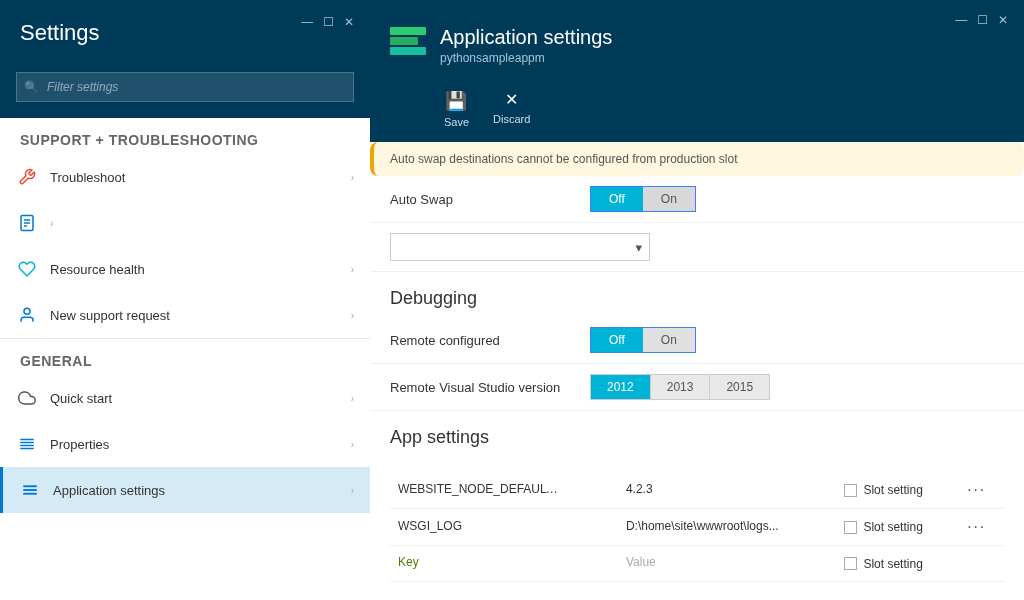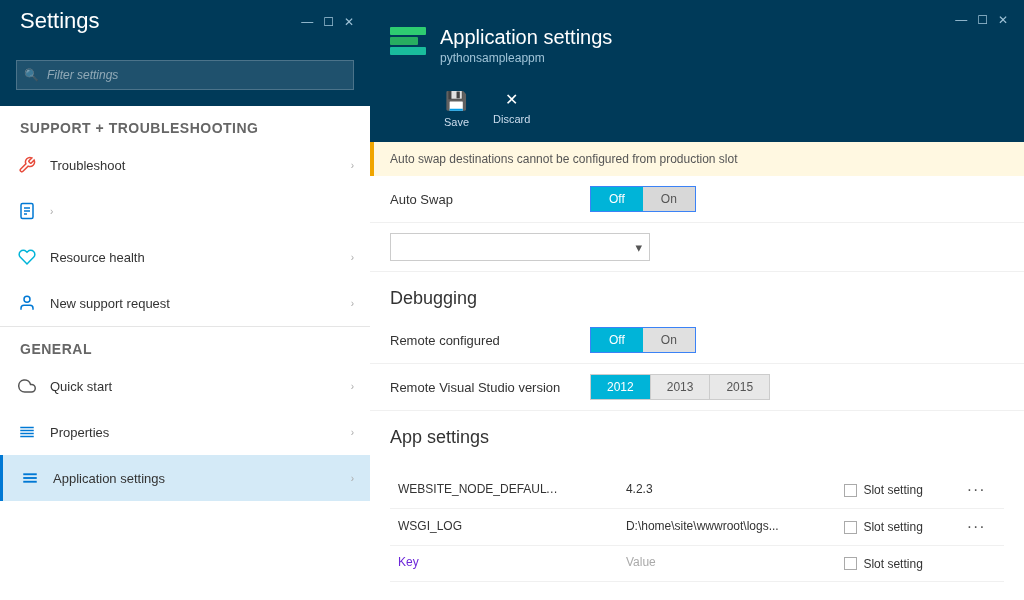--- a/index.html
+++ b/index.html
@@ -11,21 +11,21 @@
       min-width: 370px;
       background: #003a59;
       display: flex;
       flex-direction: column;
       height: 600px;
       position: relative;
     }
 
     .left-header {
       background: #003a59;
-      padding: 8px 20px 16px 20px;
+      padding: 20px 20px 16px 20px;
       display: flex;
       align-items: center;
       justify-content: space-between;
     }
 
     .left-title {
       color: white;
       font-size: 22px;
       font-weight: 300;
     }
@@ -215,20 +215,21 @@
       background: white;
     }
 
     .alert-bar {
       background: #fff8e1;
       border-left: 4px solid #f0a500;
       padding: 10px 16px;
       font-size: 12px;
       color: #555;
       margin-bottom: 0;
+      border-radius: 8px;
     }
 
     .setting-row {
       display: flex;
       align-items: center;
       padding: 10px 20px;
       border-bottom: 1px solid #f0f0f0;
     }
 
     .setting-label {
@@ -572,21 +573,21 @@
                 <span>Slot setting</span>
               </div>
             </td>
             <td>
               <button class="ellipsis-btn">···</button>
             </td>
           </tr>
 
           <tr>
             <td>
-              <span class="truncate" style="color:#6d28d9;">Key</span>
+              <span class="truncate" style="color:#4d7c0f;">Key</span>
             </td>
             <td>
               <span class="truncate" style="color:#aaa;">Value</span>
             </td>
             <td>
               <div class="slot-setting-cell">
                 <span class="slot-checkbox"></span>
                 <span>Slot setting</span>
               </div>
             </td>

